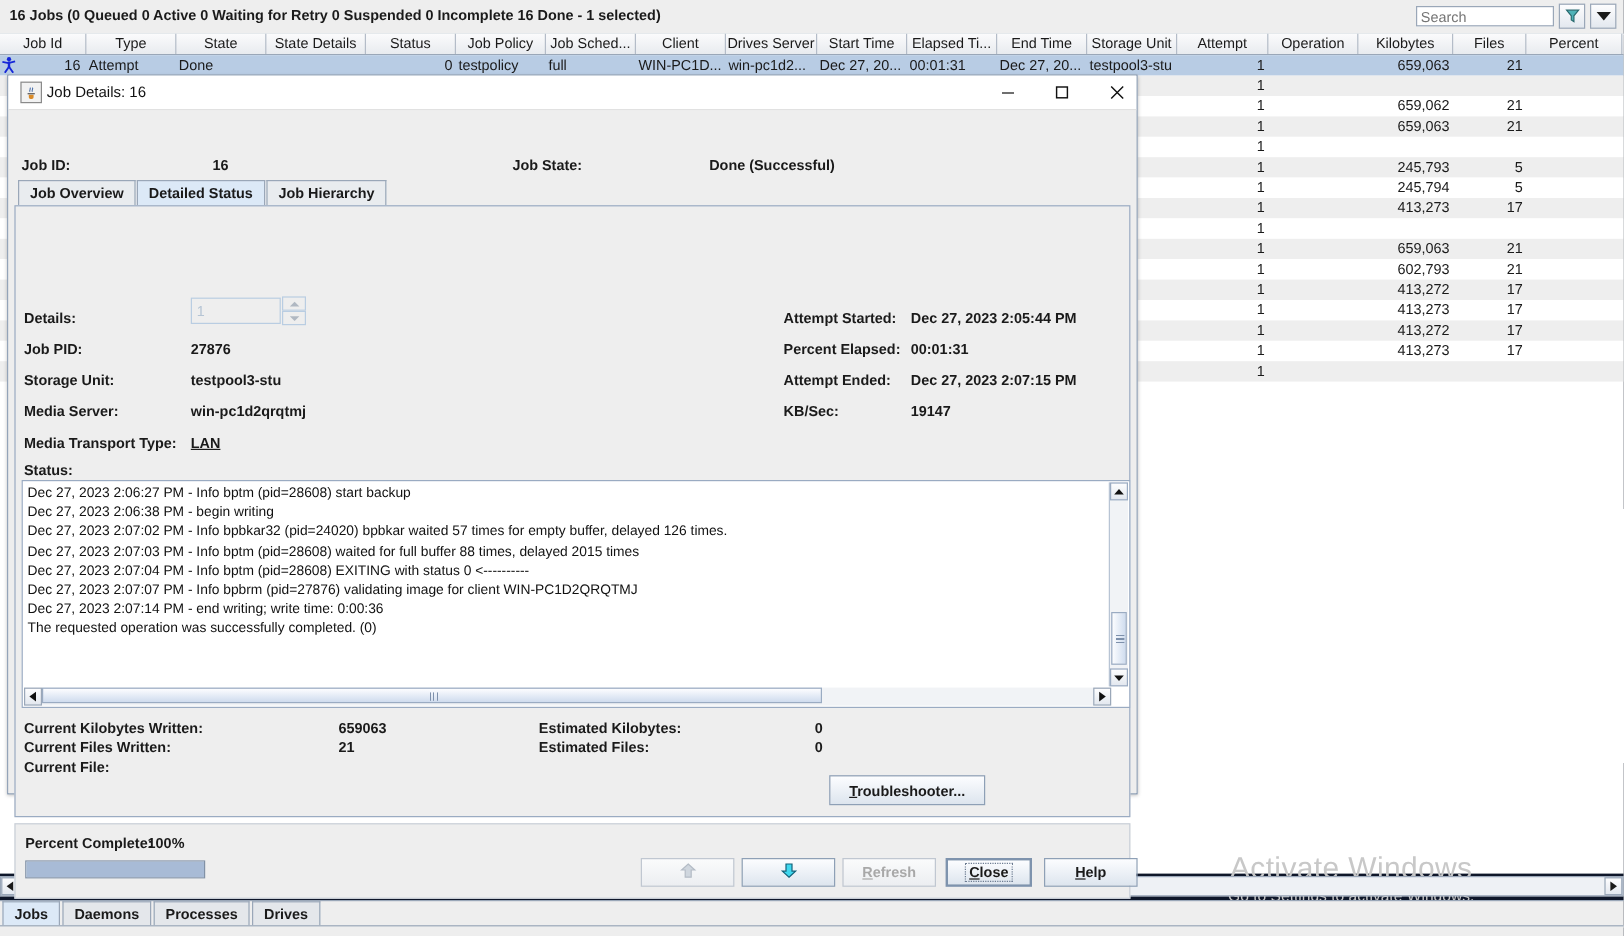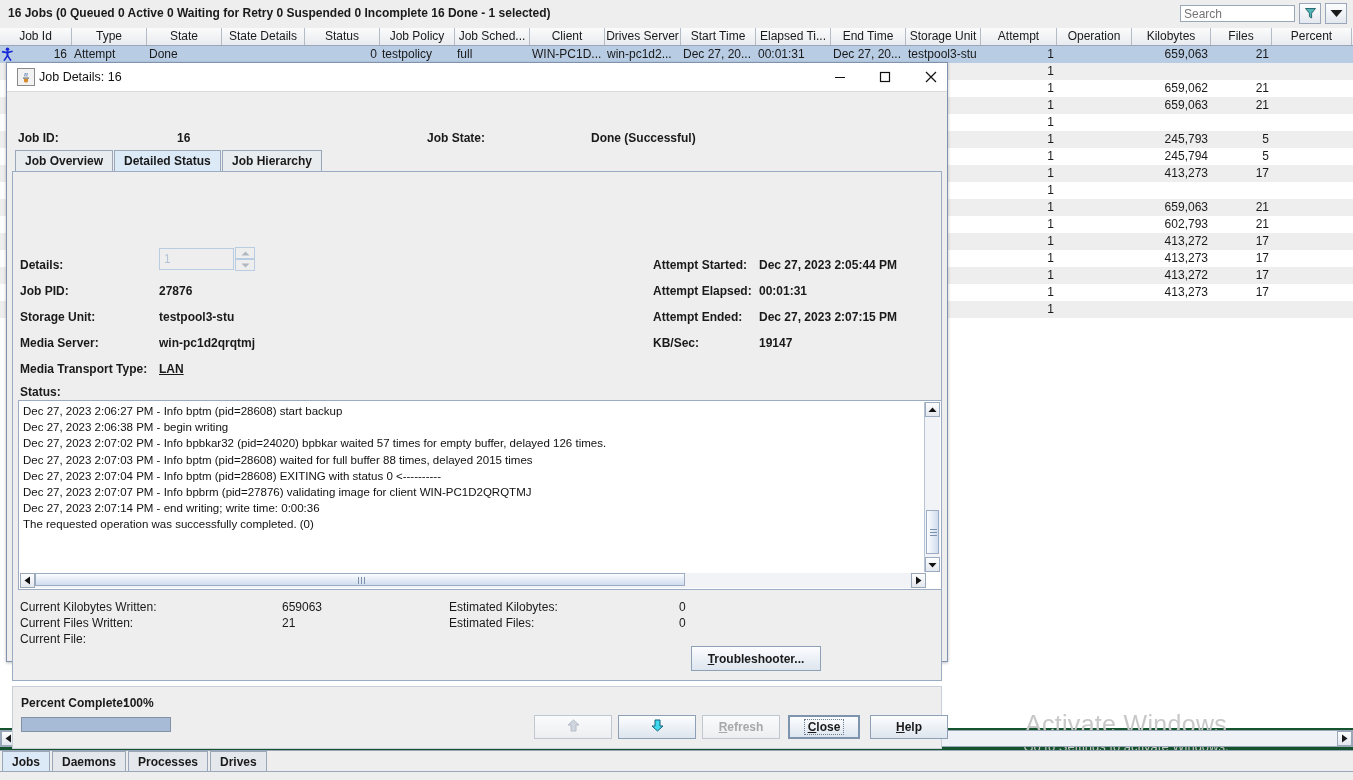--- a/index.html
+++ b/index.html
@@ -3,21 +3,21 @@
 <meta charset="utf-8">
 <style>
   html,body{margin:0;padding:0;}
   body{
     width:1353px;height:780px;overflow:hidden;
     font-family:"Liberation Sans",sans-serif;
     font-size:12px;color:#000;
     background:#f0f0f0;
     -webkit-font-smoothing:none;
   }
-  .app{position:absolute;inset:0;background:#14532d;}
+  .app{position:absolute;inset:0;background:#0f172a;}
 
   
   .summary-bar{position:absolute;left:0;top:0;width:1353px;height:28px;
     background:#eeeeee;border-bottom:1px solid #9aa7b8;}
   .summary-text{position:absolute;left:8px;top:6px;font-size:12px;font-weight:bold;color:#1a1a1a;white-space:nowrap;}
   .search-wrap{position:absolute;right:6px;top:3px;display:flex;align-items:center;gap:4px;}
   .search-input{width:115px;height:17px;border:1px solid #9aa7b8;background:#fff;
     font-family:"Liberation Sans",sans-serif;font-size:12px;color:#9a9a9a;padding:0 3px;box-sizing:border-box;}
   .tb-btn{width:22px;height:21px;border:1px solid #9aa7b8;background:linear-gradient(#fdfdfe,#e3e8ef);
     display:flex;align-items:center;justify-content:center;box-sizing:border-box;}
@@ -98,21 +98,21 @@
   .vsb{position:absolute;right:1px;top:1px;width:16px;height:170px;background:#f1f3f6;border-left:1px solid #b8c4d4;box-sizing:border-box;}
   .vsb-arrow{position:absolute;left:0;width:15px;height:15px;background:linear-gradient(#fdfdfe,#e3e8ef);
     border:1px solid #9aabc2;box-sizing:border-box;display:flex;align-items:center;justify-content:center;font-size:8px;}
   .vsb-thumb{position:absolute;left:1px;width:13px;background:linear-gradient(90deg,#fcfdff,#cfdcee);
     border:1px solid #9aabc2;box-sizing:border-box;}
   .vsb-grip{position:absolute;left:3px;width:7px;height:7px;
     background:repeating-linear-gradient(0deg,#7d90ab 0 1px,transparent 1px 3px);}
 
   .hsb{position:absolute;left:1px;bottom:1px;width:906px;height:15px;background:#f1f3f6;box-sizing:border-box;}
 
-  .counters .fld-label,.counters .fld-value{font-weight:normal;}
+  .counters .fld-label,.counters .fld-value{font-weight:bold;}
 
   .tshoot{position:absolute;left:684px;top:554px;width:130px;height:25px;background:linear-gradient(#fcfdff,#dde5ee);
     border:1px solid #8ea0b6;box-sizing:border-box;font-size:12px;font-weight:bold;color:#1a1a1a;
     display:flex;align-items:center;justify-content:center;}
 
   .pct-area{position:absolute;left:5px;top:594px;width:930px;height:63px;background:#eeeeee;border:1px solid #c9cfd8;box-sizing:border-box;}
   .pbar{position:absolute;left:14px;top:625px;width:150px;height:15px;border:1px solid #8191a6;box-sizing:border-box;background:#eee;}
   .pbar i{display:block;height:100%;background:#a8bbd6;}
 
   .btnrow{position:absolute;top:623px;height:24px;}
@@ -596,21 +596,21 @@
       <div class="fld-value" style="left:152px;top:244px;">win-pc1d2qrqtmj</div>
 
       <div class="fld-label" style="left:13px;top:270px;">Media Transport Type:</div>
       <div class="fld-value" style="left:152px;top:270px;text-decoration:underline;">LAN</div>
 
       <div class="fld-label" style="left:13px;top:293px;">Status:</div>
 
       <div class="fld-label" style="left:646px;top:166px;">Attempt Started:</div>
       <div class="fld-value" style="left:752px;top:166px;">Dec 27, 2023 2:05:44 PM</div>
 
-      <div class="fld-label" style="left:646px;top:192px;">Attempt Elapsed:</div>
+      <div class="fld-label" style="left:646px;top:192px;">Percent Elapsed:</div>
       <div class="fld-value" style="left:752px;top:192px;">00:01:31</div>
 
       <div class="fld-label" style="left:646px;top:218px;">Attempt Ended:</div>
       <div class="fld-value" style="left:752px;top:218px;">Dec 27, 2023 2:07:15 PM</div>
 
       <div class="fld-label" style="left:646px;top:244px;">KB/Sec:</div>
       <div class="fld-value" style="left:752px;top:244px;">19147</div>
 
       <div class="logbox">
         <div class="logtext" id="logText">

